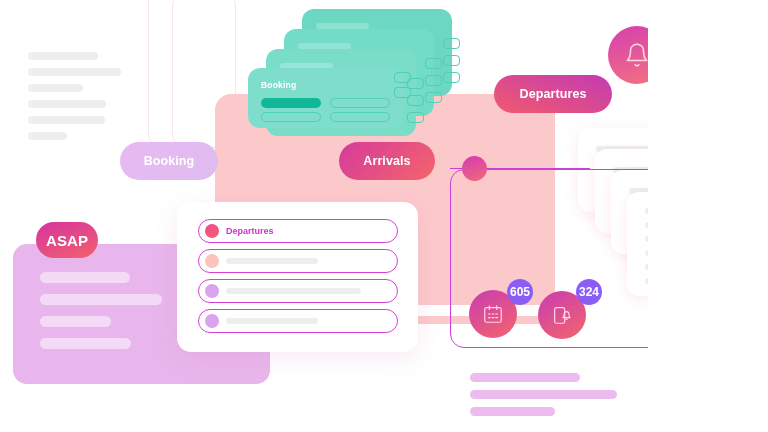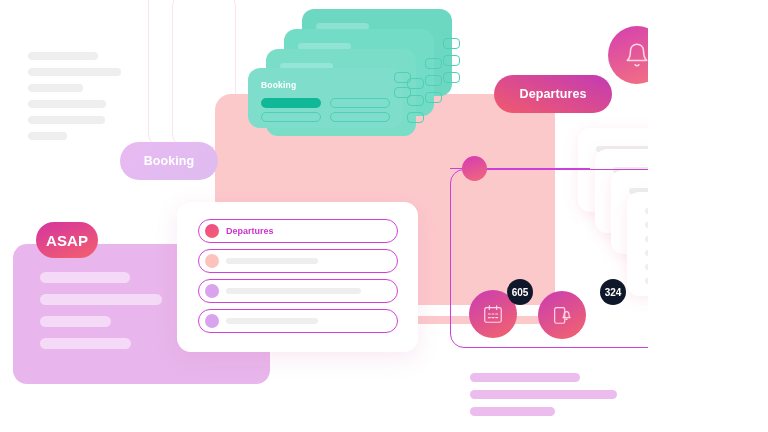--- a/index.html
+++ b/index.html
@@ -40,22 +40,22 @@
   .pill{
     position:absolute;border-radius:999px;display:flex;align-items:center;justify-content:center;
     color:#ffffff;font-weight:bold;letter-spacing:.1px;
   }
 
   
   .circle{
     position:absolute;border-radius:50%;display:flex;align-items:center;justify-content:center;
   }
   .badge{
-    position:absolute;border-radius:50%;background:#0f172a;color:#ffffff;
-    display:flex;align-items:center;justify-content:center;font-size:10px;font-weight:bold;
+    position:absolute;border-radius:50%;background:#8b5cf6;color:#ffffff;
+    display:flex;align-items:center;justify-content:center;font-size:12px;font-weight:bold;
   }
 
   
   .dep-card{
     position:absolute;background:#ffffff;border-radius:14px;
     box-shadow:0 6px 22px rgba(210,120,175,.16);
   }
   .dep-row{
     position:absolute;border:1.3px solid #d63fd6;border-radius:999px;
     display:flex;align-items:center;
@@ -133,20 +133,24 @@
       <div class="gc-field" style="left:13px;top:44px;width:60px;background:transparent;border:1.3px solid #4fcfb6;box-sizing:border-box;"></div>
       <div class="gc-field" style="left:82px;top:30px;width:60px;background:transparent;border:1.3px solid #4fcfb6;box-sizing:border-box;"></div>
       <div class="gc-field" style="left:82px;top:44px;width:60px;background:transparent;border:1.3px solid #4fcfb6;box-sizing:border-box;"></div>
     </div>
   </div>
 
   <div class="pill" style="left:120px;top:142px;width:98px;height:38px;font-size:12.5px;
               background:linear-gradient(135deg,#e8b9f2 0%,#debcf0 100%);">
     <span>Booking</span>
   </div>
+  <div class="pill" style="left:339px;top:142px;width:96px;height:38px;font-size:12.5px;
+              background:linear-gradient(135deg,#d63a9c 0%,#f4656b 100%);">
+    <span>Arrivals</span>
+  </div>
   <div class="pill" style="left:494px;top:75px;width:118px;height:38px;font-size:12.5px;
               background:linear-gradient(200deg,#c33bb4 0%,#f05a6d 100%);">
     <span>Departures</span>
   </div>
   <div class="pill" style="left:36px;top:222px;width:62px;height:36px;font-size:15px;
               background:linear-gradient(160deg,#d4349f 0%,#f4606c 100%);z-index:6;">
     <span>ASAP</span>
   </div>
 
   <div class="circle" style="left:608px;top:26px;width:58px;height:58px;
@@ -225,21 +229,21 @@
   </div>
 
   <div class="circle" style="left:538px;top:291px;width:48px;height:48px;
               background:linear-gradient(150deg,#c93cb2 0%,#f4656b 100%);">
     <svg width="22" height="22" viewBox="0 0 24 24" fill="none" stroke="#ffd9e4" stroke-width="1.3" stroke-linecap="round" stroke-linejoin="round">
       <rect x="4" y="4" width="11" height="17" rx="2"></rect>
       <path d="M19.5 11a2.6 2.6 0 1 0-5.2 0c0 3-1.3 3.9-1.3 3.9h7.8s-1.3-.9-1.3-3.9"></path>
       <path d="M17.6 16.4a1 1 0 0 1-1.4 0"></path>
     </svg>
   </div>
-  <div class="badge" style="left:600px;top:279px;width:26px;height:26px;">
+  <div class="badge" style="left:576px;top:279px;width:26px;height:26px;">
     <span>324</span>
   </div>
 
   <div>
     <div class="bline" style="left:470px;top:373px;width:110px;"></div>
     <div class="bline" style="left:470px;top:390px;width:147px;"></div>
     <div class="bline" style="left:470px;top:407px;width:85px;"></div>
   </div>
 
 </div>

